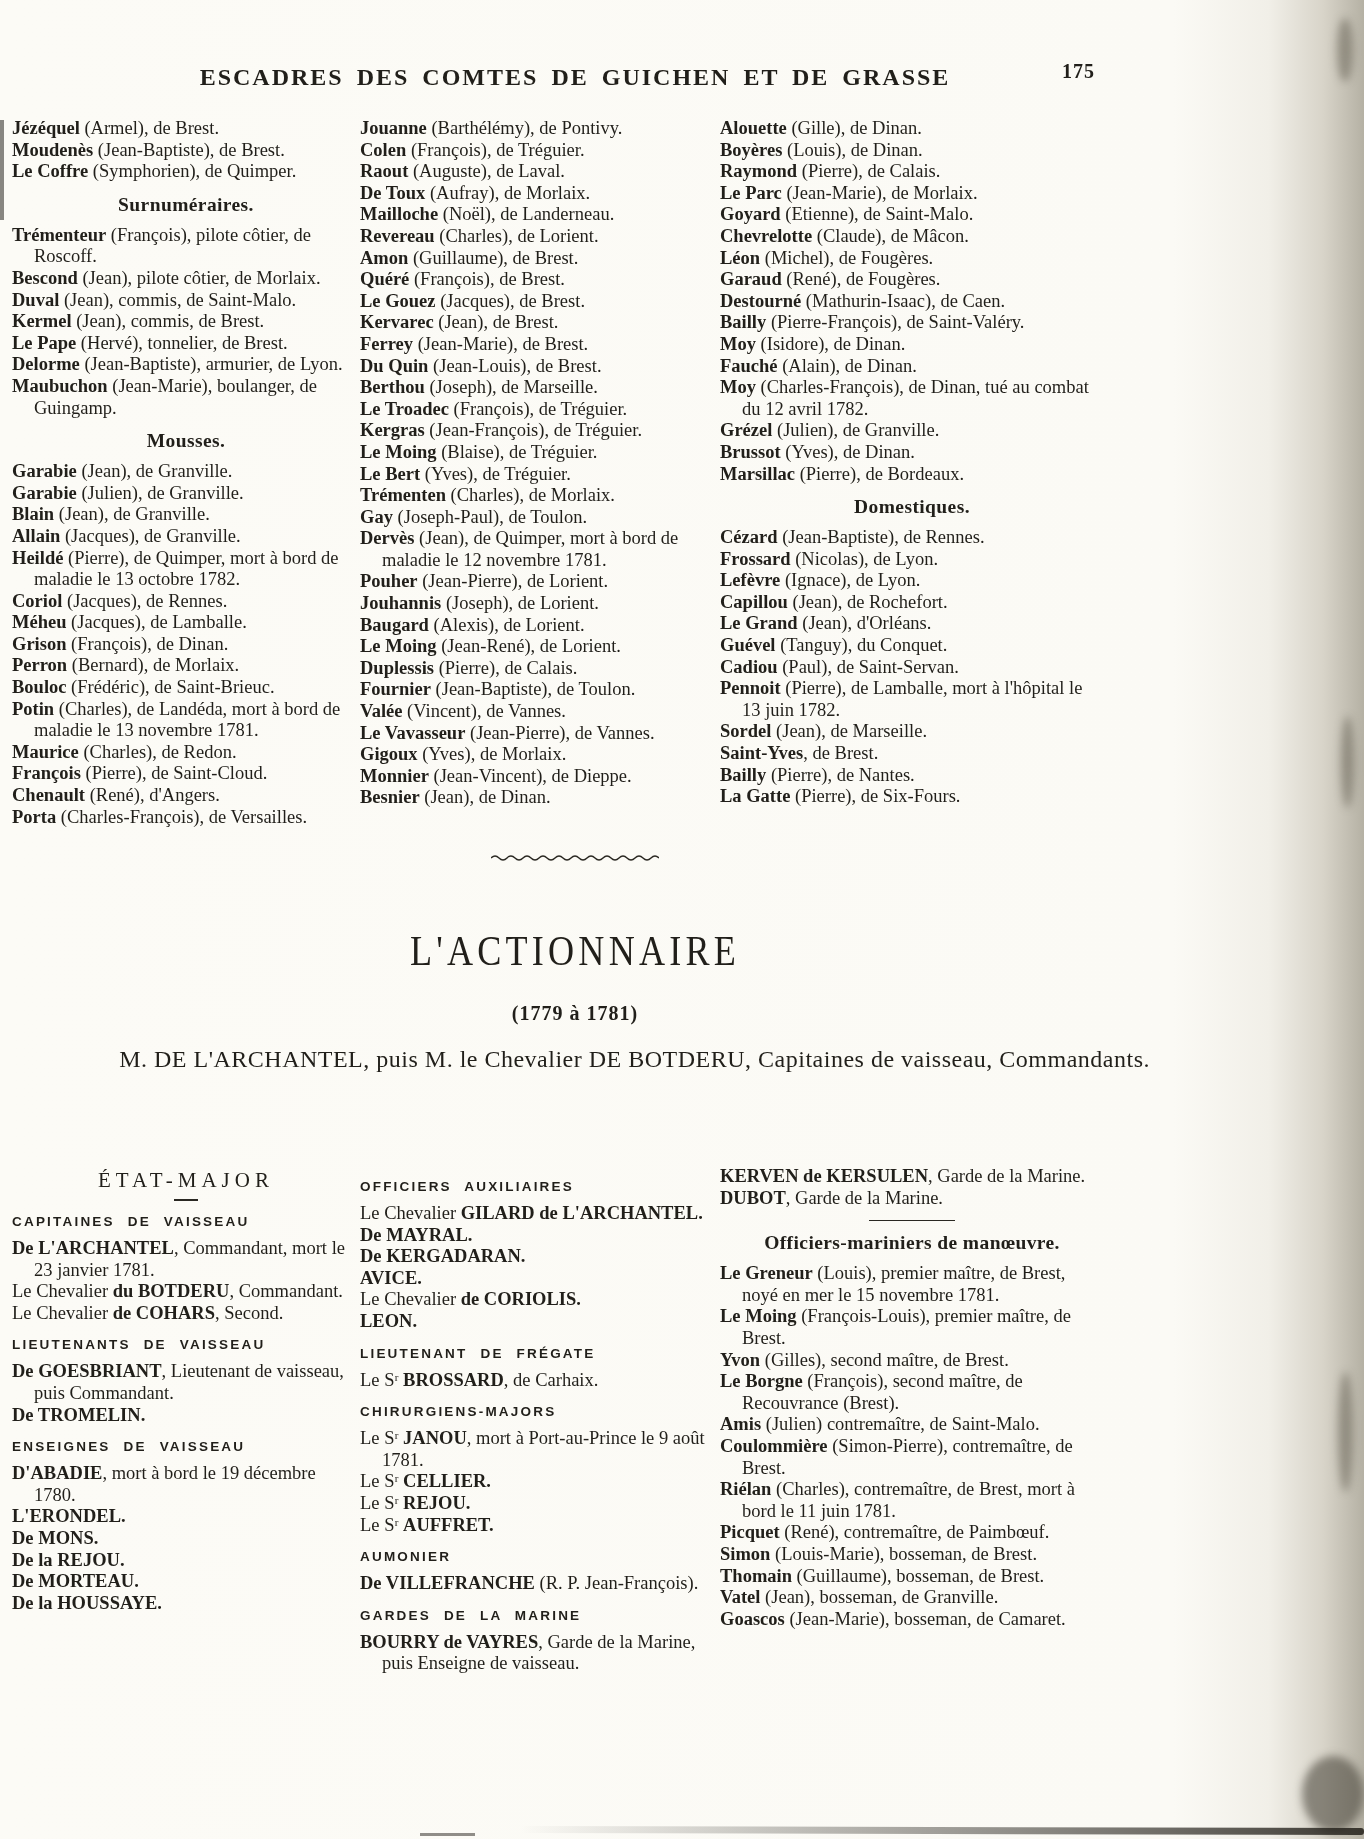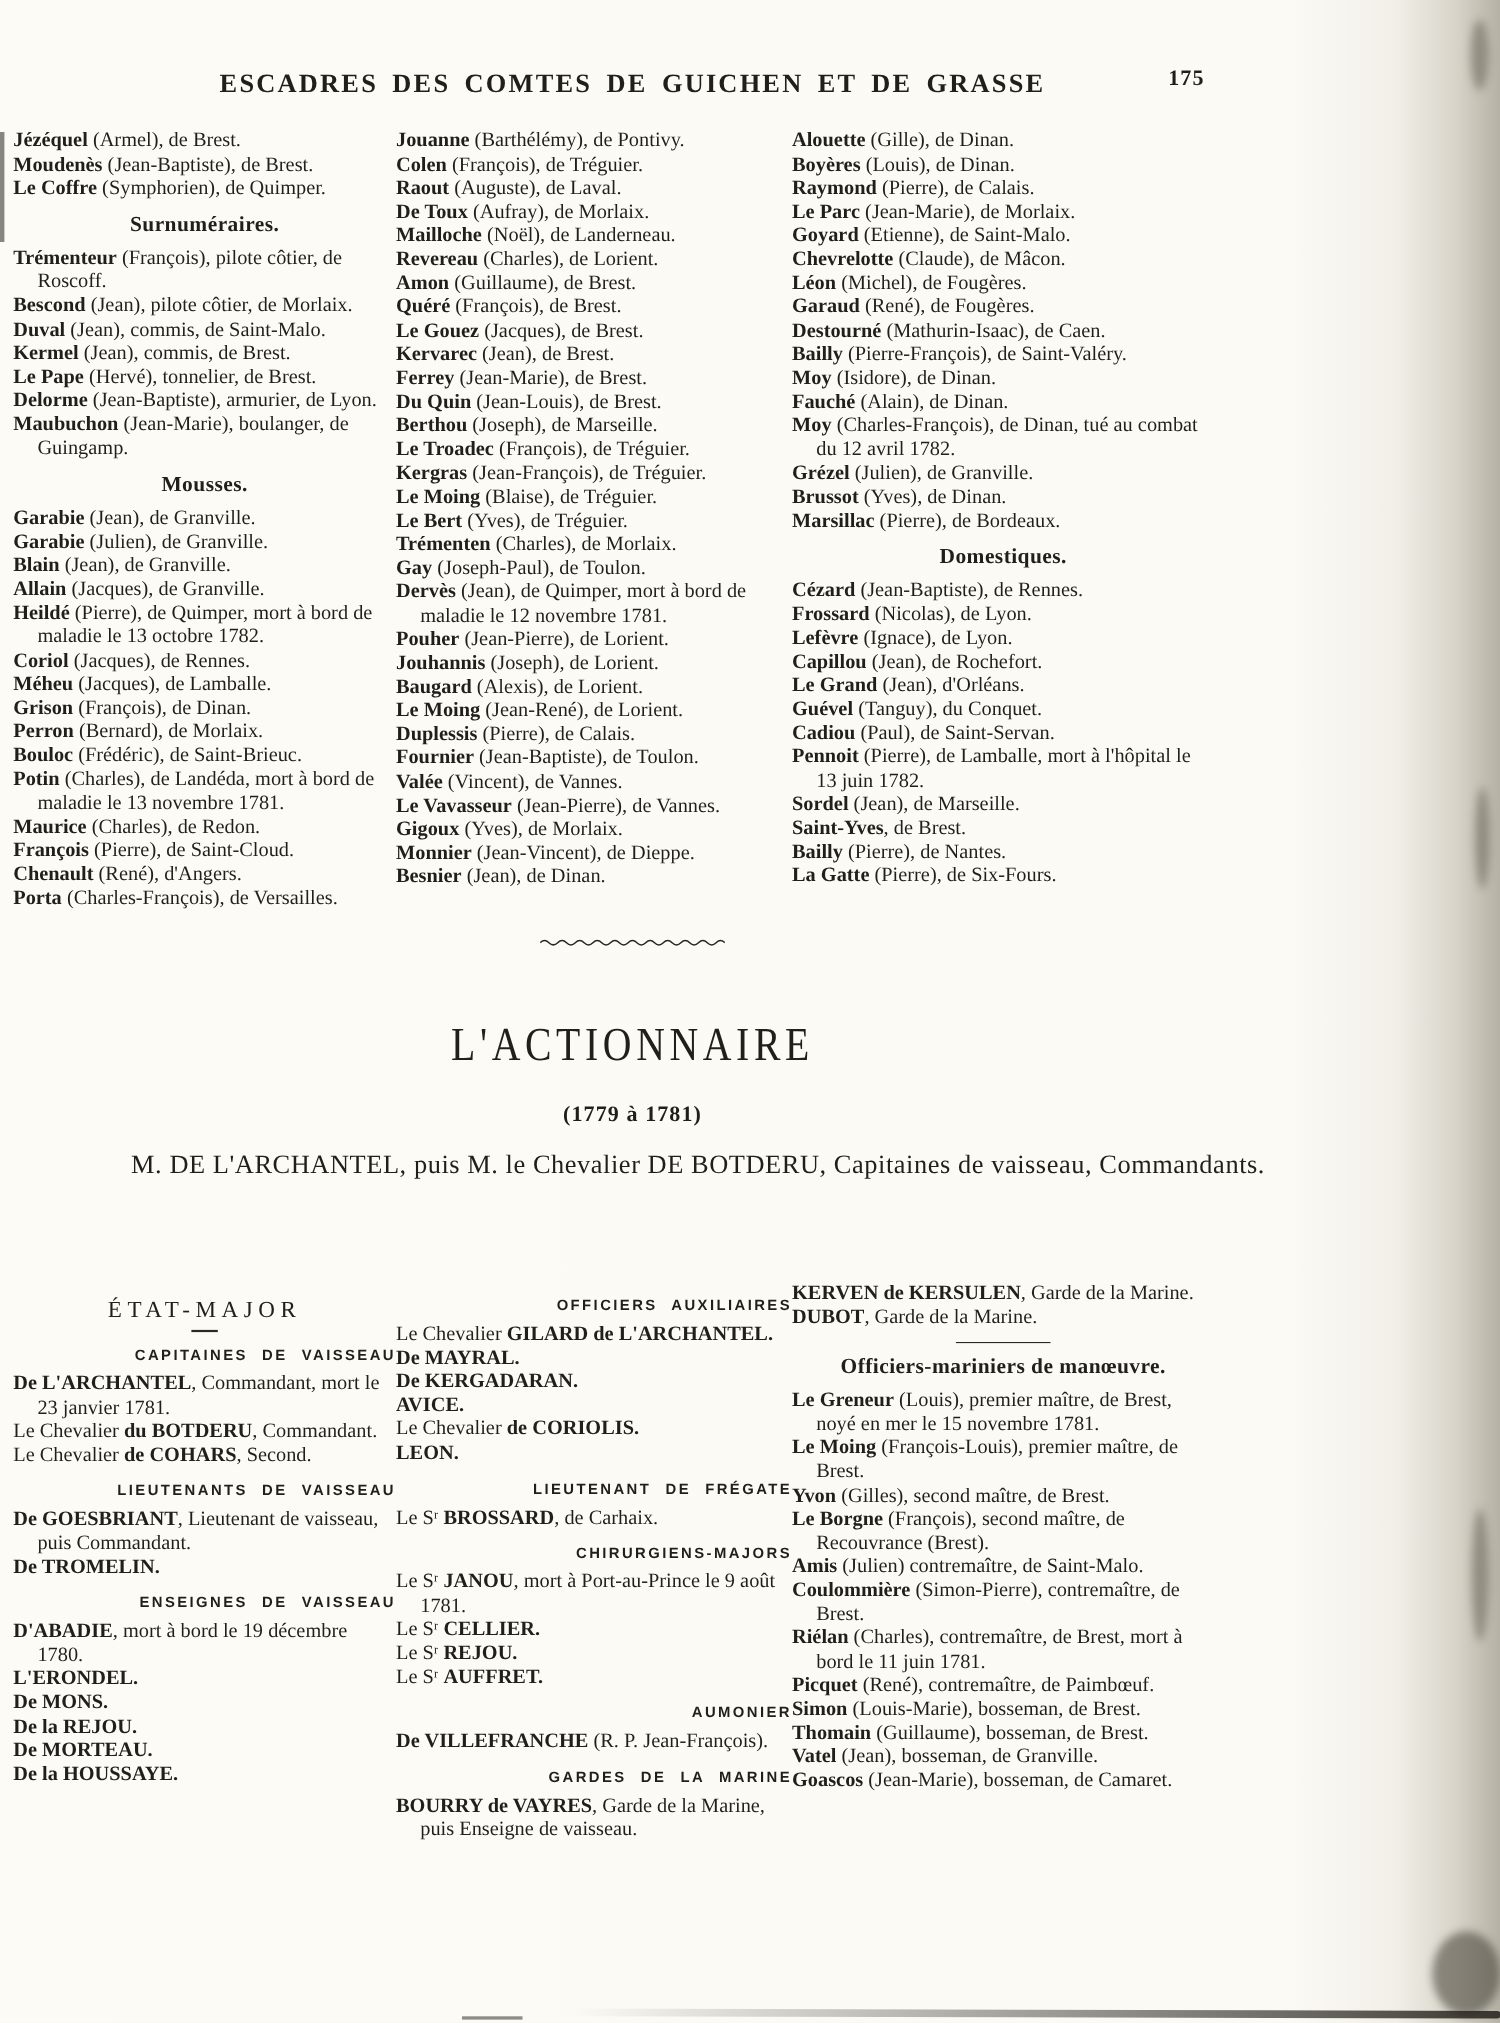--- a/index.html
+++ b/index.html
@@ -16,22 +16,22 @@
   .cols{position:absolute;left:12px;width:1126px;display:flex;align-items:flex-start;}
   .top-cols{top:118px;}
   .bottom-cols{top:1166px;}
   .c1{width:348px;flex:0 0 auto;}
   .c2{width:360px;flex:0 0 auto;}
   .c3{width:384px;flex:0 0 auto;}
   .entry{margin:0;padding-left:22px;text-indent:-22px;font-size:18.5px;line-height:21.6px;}
   .entry b{font-weight:700;}
   .h2{font-size:19.5px;font-weight:bold;text-align:center;margin:11px 0 9px;letter-spacing:.4px;}
   .h3{font-family:"Liberation Sans","DejaVu Sans",sans-serif;font-size:13.5px;font-weight:bold;
-      letter-spacing:2.2px;word-spacing:7px;text-align:right;margin:13px 0 9px;}
-  .h1{text-align:center;font-size:21px;letter-spacing:5px;margin:12px 0 0;}
+      letter-spacing:2.2px;word-spacing:7px;text-align:left;margin:13px 0 9px;}
+  .h1{text-align:center;font-size:21px;letter-spacing:5px;margin:2px 0 0;}
   .h1dash{width:24px;border-top:2px solid #2a2822;margin:6px auto 12px;}
   .short-rule{width:86px;border-top:1.5px solid #2a2822;margin:11px auto 9px;}
   
   .wavy{position:absolute;top:848px;left:0;width:1150px;text-align:center;}
   .ship-title{position:absolute;top:926px;left:0;width:1150px;text-align:center;
         font-size:43px;letter-spacing:5px;transform:scaleX(.84);}
   .ship-sub{position:absolute;top:1002px;left:0;width:1150px;text-align:center;
         font-size:20px;font-weight:bold;letter-spacing:1px;}
   .ship-cmd{position:absolute;top:1046px;left:0;width:1150px;text-align:right;
         font-size:24px;letter-spacing:.5px;}

